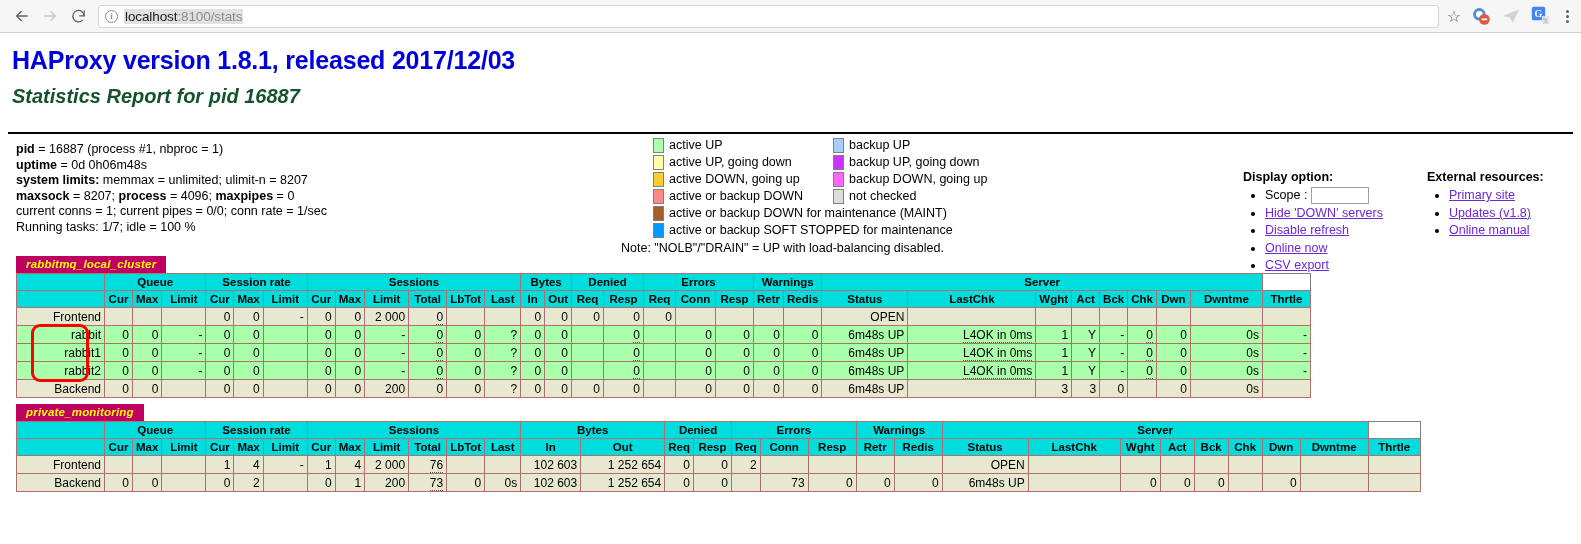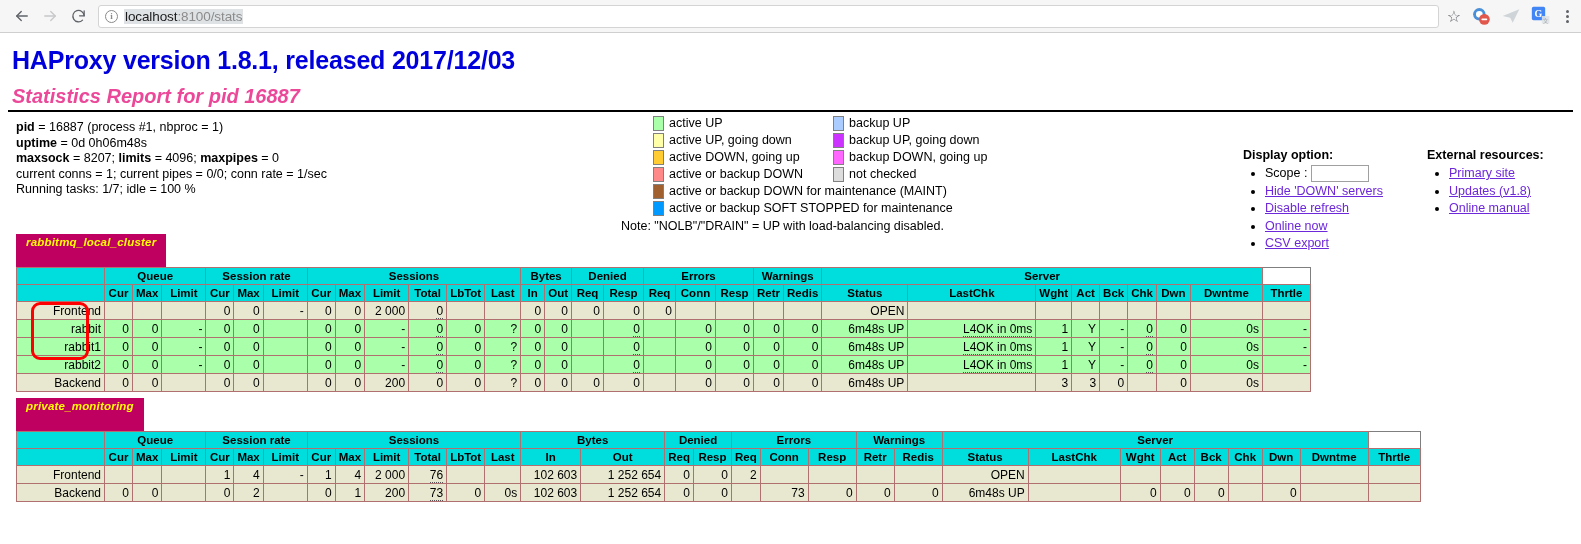--- a/index.html
+++ b/index.html
@@ -43,22 +43,22 @@
   .kebab { color:#5f6368; font-size:16px; line-height:4px; width:12px; text-align:center; }
   .kebab i { display:block; width:3px; height:3px; background:#5f6368; border-radius:50%; margin:2px auto; }
 
   
   #page { padding:0 8px; }
   h1.hap-title {
     color:#0000dd; font-size:25px; font-weight:bold; margin:13px 0 0 4px;
     letter-spacing:-0.2px;
   }
   h2.hap-sub {
-    color:#ec4899; font-size:20px; font-weight:bold; font-style:italic;
-    margin:10px 0 2px 4px;
+    color:#14532d; font-size:20px; font-weight:bold; font-style:italic;
+    margin:10px 0 24px 4px;
   }
   .rule { border:0; border-top:2px solid #000; margin:0 0 0 0; }
   .section-hdr {
     background:#e8e8d0; color:#c00060; font-weight:bold; font-size:13px;
     padding:3px 4px 4px 4px;
   }
 
   
   #info-region { position:relative; height:122px; }
   #proc-info { position:absolute; left:8px; top:8px; font-size:12.5px; line-height:15.5px; }
@@ -80,21 +80,21 @@
   .scope-row { display:flex; align-items:center; }
   .scope-input {
     width:58px; height:17px; border:1px solid #a0a0a0; background:#fff;
     margin-left:4px; display:inline-block;
   }
 
   
   .px-title {
     display:inline-block; background:#c00060; color:#ffff00;
     font-weight:bold; font-size:11.5px; font-style:italic;
-    padding:2px 10px 19px 10px; margin:0 0 0 8px;
+    padding:2px 10px 3px 10px; margin:0 0 0 8px;
     letter-spacing:0.2px;
   }
   table.stats {
     border-collapse:collapse; margin-left:8px; table-layout:fixed;
     font-size:12px; border:1px solid #7f7f7f;
   }
   table.stats th {
     background:#00dddd; color:#000; font-weight:bold; font-size:11.5px;
     border:1px solid #b07070; padding:1px 3px; text-align:center;
     height:17px; white-space:nowrap;
@@ -177,21 +177,22 @@
 
   <h1 class="hap-title">HAProxy version 1.8.1, released 2017/12/03</h1>
   <h2 class="hap-sub">Statistics Report for pid 16887</h2>
   <hr class="rule">
 
   <div id="info-region">
 
     <div id="proc-info">
       <div><b>pid</b><span> = 16887 (process #1, nbproc = 1)</span></div>
       <div><b>uptime</b><span> = 0d 0h06m48s</span></div>
-      <div><b>maxsock</b><span> = 8207; </span><b>limits</b><span> = 4096; </span><b>maxpipes</b><span> = 0</span></div>
+      <div><b>system limits:</b><span> memmax = unlimited; ulimit-n = 8207</span></div>
+      <div><b>maxsock</b><span> = 8207; </span><b>process</b><span> = 4096; </span><b>maxpipes</b><span> = 0</span></div>
       <div>current conns = 1; current pipes = 0/0; conn rate = 1/sec</div>
       <div>Running tasks: 1/7; idle = 100 %</div>
     </div>
 
     <div id="legend">
       <div class="legend-grid">
           <div class="lg-item">
             <span class="sw" style="background:#aaffaa"></span>
             <span>active UP</span>
           </div>

